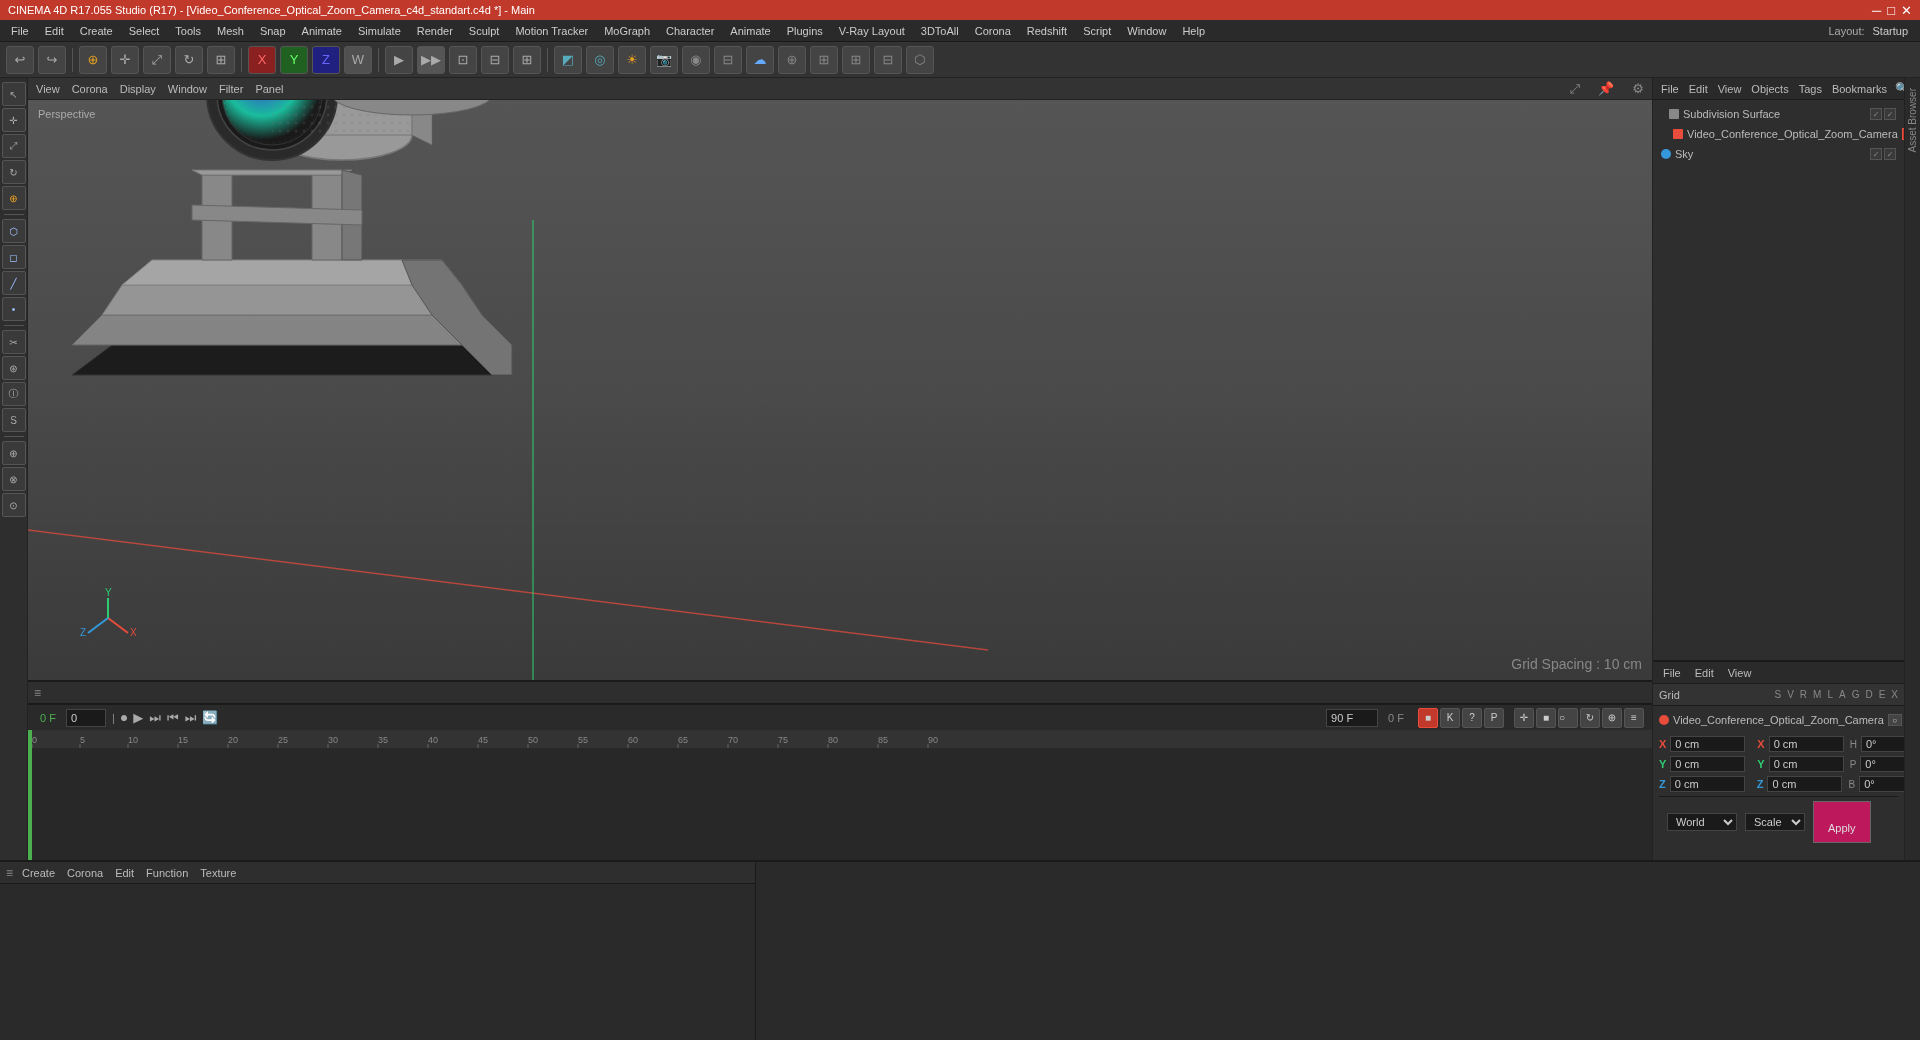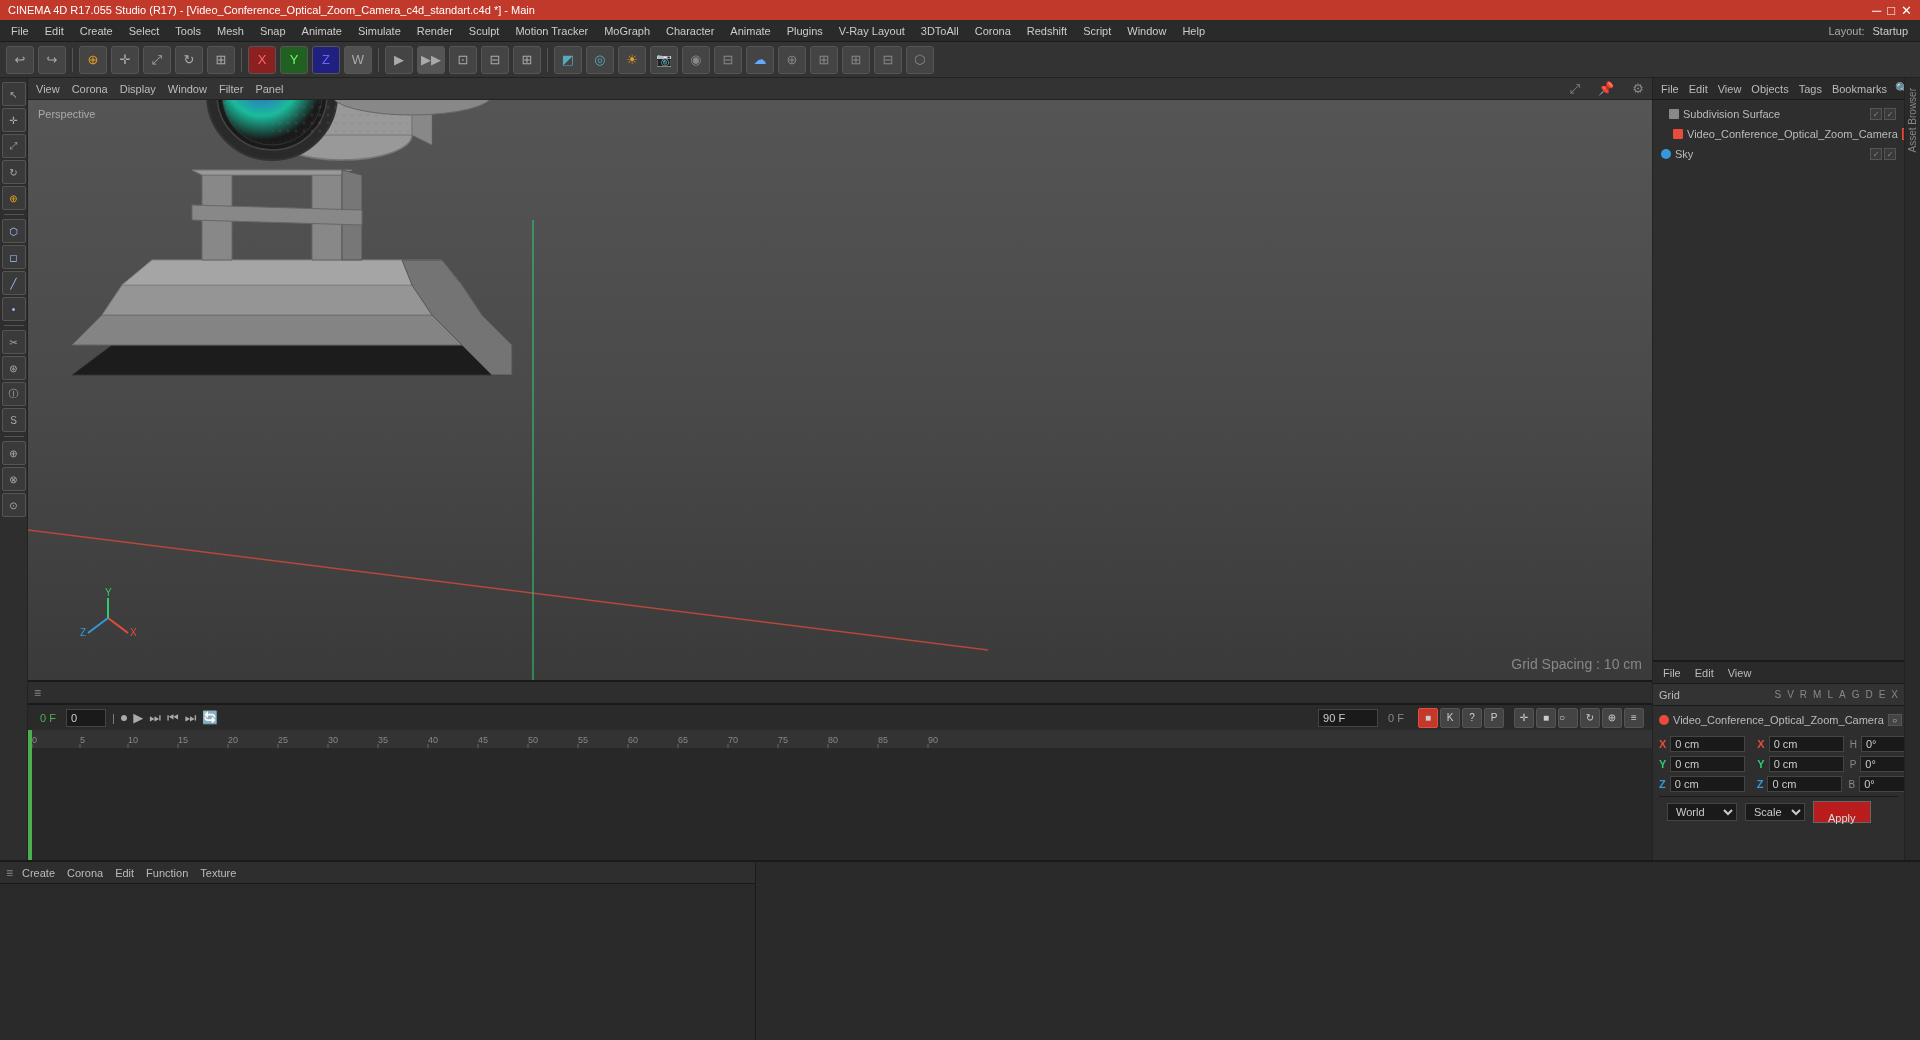--- a/index.html
+++ b/index.html
@@ -150,22 +150,22 @@
     }
     #attr-bottom {
       display: flex; align-items: center; padding: 4px 8px; gap: 8px;
       border-top: 1px solid #1a1a1a; margin-top: 2px;
     }
     .attr-select {
       background: #1a1a1a; border: 1px solid #444; color: #ccc;
       height: 18px; font-size: 11px; padding: 0 4px;
     }
     .apply-btn {
-      background: #b91c1c; border: 1px solid #666; color: #ddd;
-      padding: 10px 14px; font-size: 11px; cursor: pointer; height: 20px;
+      background: #be185d; border: 1px solid #666; color: #ddd;
+      padding: 20px 14px; font-size: 11px; cursor: pointer; height: 20px;
     }
 
     
     #status-bar {
       height: 20px; background: #2a2a2a; border-top: 1px solid #1a1a1a;
       display: flex; align-items: center; padding: 0 8px; color: #888; font-size: 11px;
     }
 
     
     #right-panel-bottom {
@@ -440,21 +440,21 @@
           <span style="color:#888;font-size:11px;">|</span>
 
           <span class="tl-btn">⏺</span>
           <span class="tl-btn">▶</span>
           <span class="tl-btn">⏭</span>
           <span class="tl-btn">⏮</span>
           <span class="tl-btn">⏭</span>
           <span class="tl-btn">🔄</span>
           <div style="flex:1;"></div>
 
-          <input class="tl-time-input" value="90 F" style="width: 60px;">
+          <input class="tl-time-input" value="90 F" style="width: 52px;">
           <span style="color:#888;font-size:11px;margin-left:4px;">0 F</span>
 
           <div style="display:flex;gap:2px;margin-left:8px;">
             <div style="width:20px;height:20px;background:#c0392b;border:1px solid #e74c3c;border-radius:2px;display:flex;align-items:center;justify-content:center;cursor:pointer;font-size:10px;">■</div>
             <div style="width:20px;height:20px;background:#444;border:1px solid #555;border-radius:2px;display:flex;align-items:center;justify-content:center;cursor:pointer;font-size:10px;">K</div>
             <div style="width:20px;height:20px;background:#444;border:1px solid #555;border-radius:2px;display:flex;align-items:center;justify-content:center;cursor:pointer;font-size:10px;">?</div>
             <div style="width:20px;height:20px;background:#444;border:1px solid #555;border-radius:2px;display:flex;align-items:center;justify-content:center;cursor:pointer;font-size:10px;">P</div>
           </div>
           <div style="display:flex;gap:2px;margin-left:4px;">
             <div style="width:20px;height:20px;background:#444;border:1px solid #555;border-radius:2px;display:flex;align-items:center;justify-content:center;cursor:pointer;font-size:10px;">✛</div>

